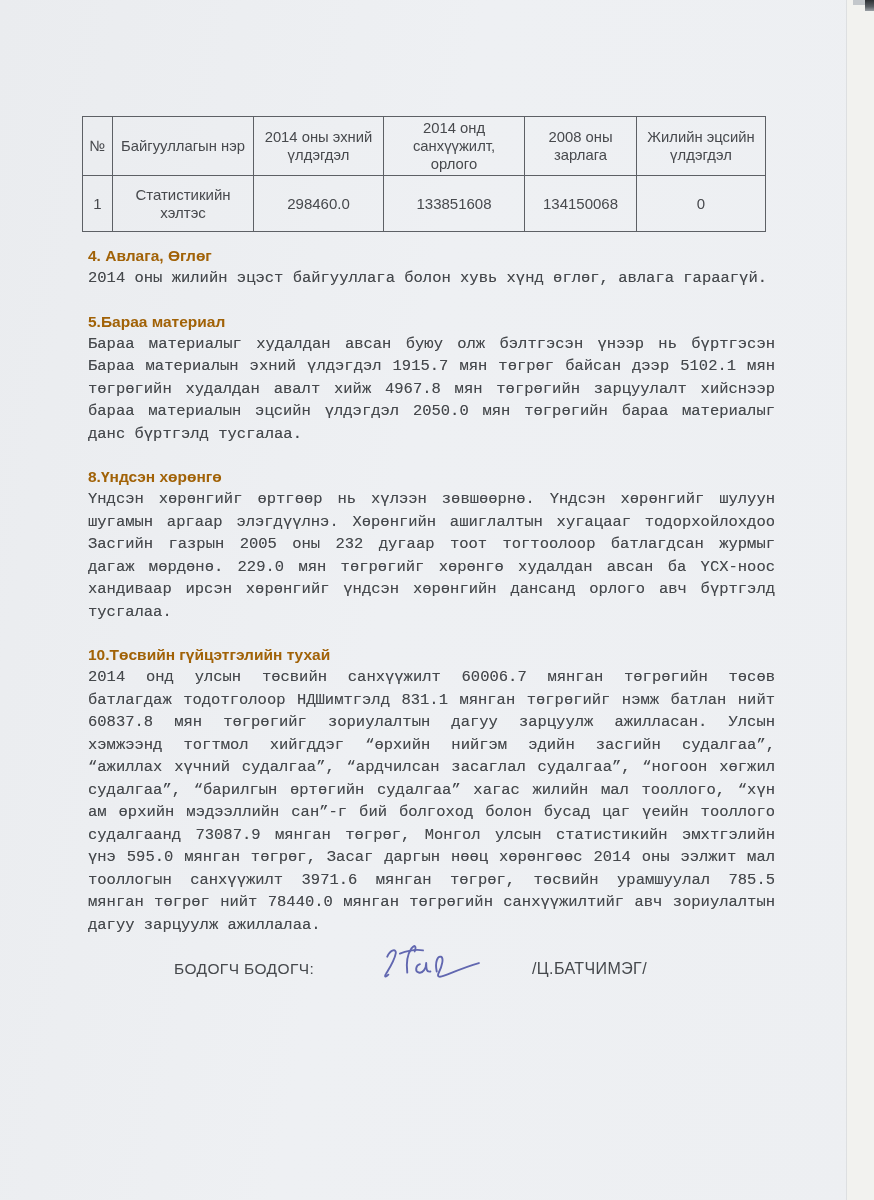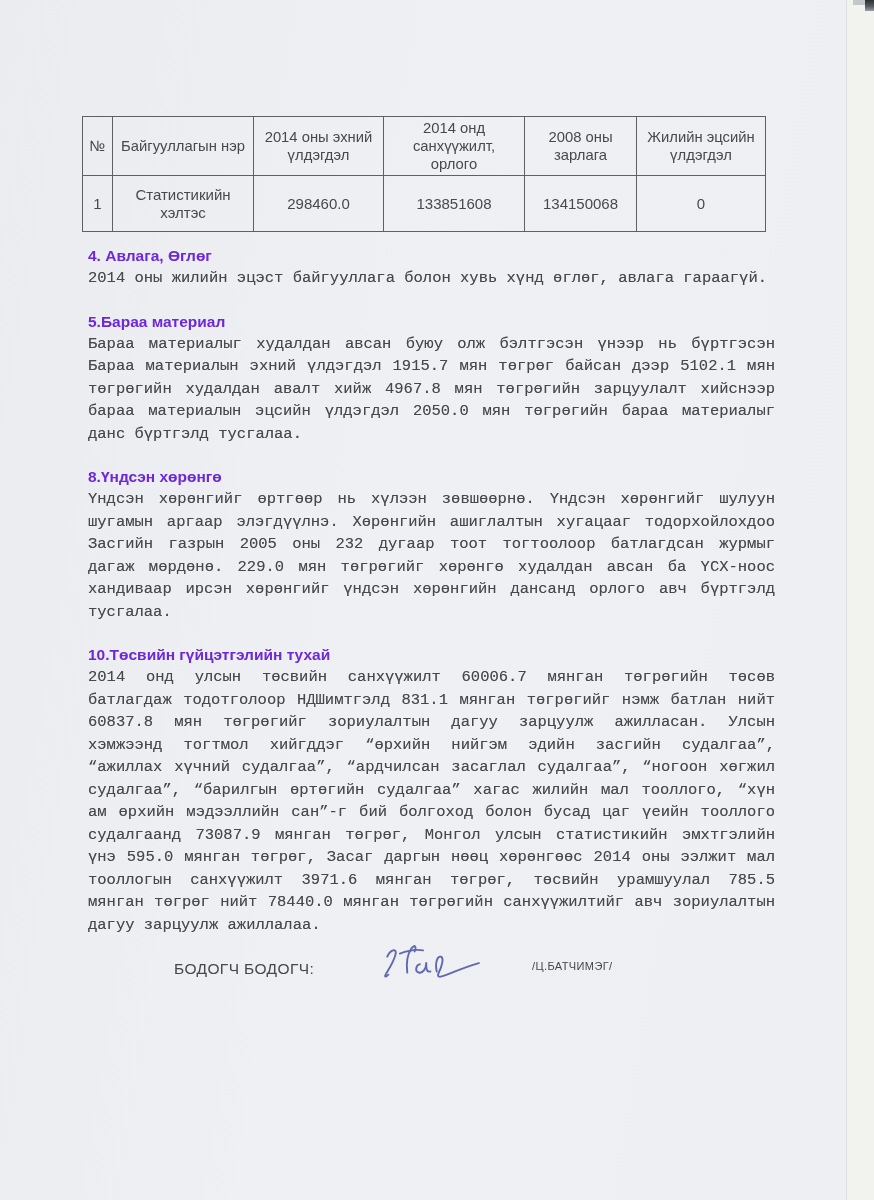--- a/index.html
+++ b/index.html
@@ -24,28 +24,28 @@
     border-collapse:collapse;table-layout:fixed;width:683px;margin-left:-6px;
     color:#47494d;
   }
   table.fin th,table.fin td{
     border:1px solid #5d6065;text-align:center;vertical-align:middle;
     padding:2px 4px;font-weight:normal;
   }
   table.fin th{height:54px;font-size:14.8px;line-height:18px;}
   table.fin td{height:51px;font-size:15px;line-height:18px;}
 
-  h3{font-size:15.5px;line-height:23px;margin:20px 0 0 0;color:#6d28d9;}
+  h3{font-size:15.5px;line-height:23px;margin:20px 0 0 0;color:#a16207;}
   section:first-of-type h3{margin-top:12px;}
   p{font-size:15.5px;line-height:22.5px;margin:0;text-align:justify;
     text-shadow:0 0 .5px rgba(64,68,72,.45);font-family:Liberation Mono, monospace;}
 
   .sig-row{position:relative;height:62px;margin-top:14px;}
   .sig-label{position:absolute;left:86px;top:10px;font-size:15.5px;letter-spacing:.4px;}
-  .sig-name{position:absolute;left:444px;top:10px;font-size:11px;letter-spacing:.4px;}
+  .sig-name{position:absolute;left:444px;top:10px;font-size:16px;letter-spacing:.4px;}
   .sig-ink{position:absolute;left:294px;top:-8px;width:100px;height:40px;}
 </style>
 </head>
 <body>
 
 <div class="page">
 
   <div class="scan-strip"></div>
   <div class="corner-mark"></div>
   <div class="corner-mark2"></div>

